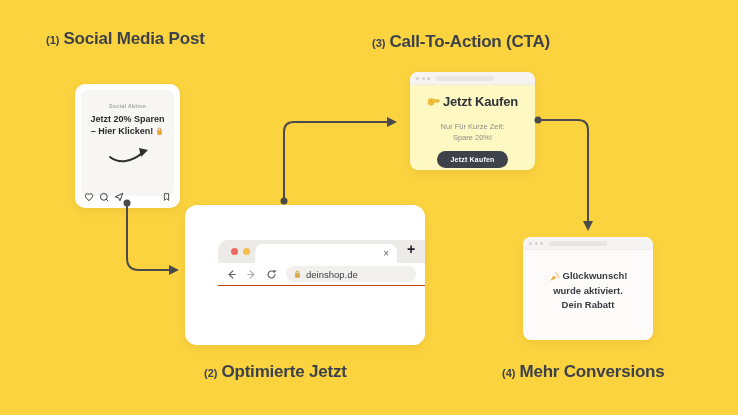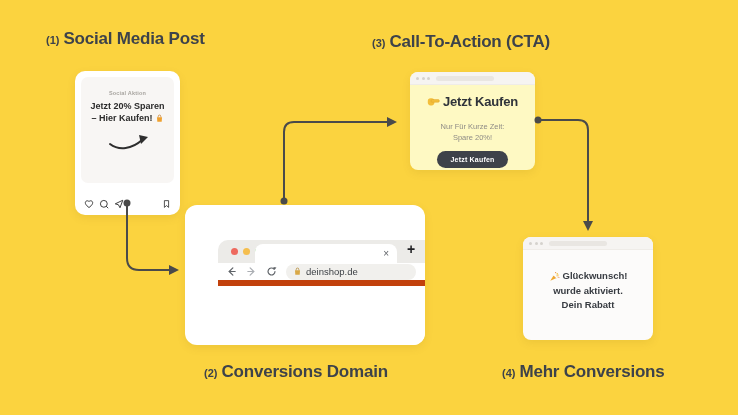--- a/index.html
+++ b/index.html
@@ -14,40 +14,40 @@
   .step-title .lbl { font-size:17px; font-weight:700; letter-spacing:-0.2px; }
   .t1 { left:46px; top:29px; }
   .t2 { left:204px; top:362px; }
   .t3 { left:372px; top:32px; }
   .t4 { left:502px; top:362px; }
 
   
   .card { position:absolute; background:#fff; box-shadow:0 3px 8px rgba(120,90,0,0.10); z-index:2; }
 
   
-  .social-card { left:75px; top:71px; width:105px; height:144px; border-radius:10px; }
+  .social-card { left:75px; top:84px; width:105px; height:124px; border-radius:10px; }
   .post-area { position:absolute; left:6px; right:6px; top:6px; height:106px; background:#F8F6F4; border-radius:7px; text-align:center; }
   .post-header { margin-top:13px; font-size:5.5px; font-weight:600; color:#A7A49F; letter-spacing:0.2px; }
   .post-text { margin-top:5px; font-size:9px; font-weight:700; color:#2B2B2B; line-height:1.3; }
   .post-text .row { display:flex; justify-content:center; align-items:center; gap:2px; }
   .swoosh { margin-top:8px; }
   .post-footer { position:absolute; bottom:0; left:0; right:0; height:23px; display:flex; align-items:center; padding:0 9px; gap:5px; }
   .post-footer .spacer { margin-left:auto; }
   .icon { display:inline-flex; align-items:center; justify-content:center; }
 
   
   .browser-card { left:185px; top:205px; width:240px; height:140px; border-radius:12px; overflow:hidden; }
   .bwindow { position:absolute; left:33px; top:35px; right:0; bottom:0; display:flex; flex-direction:column; }
   .tabstrip { position:relative; height:23px; background:#ECEBE8; border-top-left-radius:10px; flex:none; }
   .lights { position:absolute; left:13px; top:8px; display:flex; gap:5px; }
   .light { width:7px; height:7px; border-radius:50%; }
   .tab { position:absolute; left:37px; bottom:0; width:142px; height:19px; background:#fff; border-radius:8px 8px 0 0; display:flex; align-items:center; justify-content:flex-end; padding-right:8px; }
   .tab-close { font-size:10px; color:#5F6368; line-height:1; }
   .newtab-btn { position:absolute; left:189px; top:1px; font-size:14px; font-weight:600; color:#202124; }
-  .navbar { height:23px; background:#fff; display:flex; align-items:center; padding-left:8px; border-bottom:6px solid #c2410c; flex:none; }
+  .navbar { height:23px; background:#fff; display:flex; align-items:center; padding-left:8px; border-bottom:1px solid #c2410c; flex:none; }
   .nav-ic { margin-right:9px; display:inline-flex; }
   .urlpill { flex:1; margin-right:9px; height:16px; background:#F1F0ED; border-radius:8px; display:flex; align-items:center; padding:0 7px; gap:4px; }
   .url-text { font-size:9.5px; font-weight:500; color:#3B3F44; }
   .pagecontent { flex:1; background:#fff; }
 
   
   .minichrome { height:13px; display:flex; align-items:center; padding:0 6px; background:#F6F4F2; border-bottom:1px solid #EFECE8; border-radius:8px 8px 0 0; }
   .mdot { width:3px; height:3px; border-radius:50%; background:#D5D2CD; margin-right:2.5px; }
   .mbar { width:58px; height:5px; background:#E9E6E2; border-radius:3px; margin-left:3px; }
 
@@ -73,34 +73,34 @@
   <div class="step-title t1">
     <span class="num">(1)</span>
     <span class="lbl">Social Media Post</span>
   </div>
   <div class="step-title t3">
     <span class="num">(3)</span>
     <span class="lbl">Call-To-Action (CTA)</span>
   </div>
   <div class="step-title t2">
     <span class="num">(2)</span>
-    <span class="lbl">Conversions Domain</span>
+    <span class="lbl">Optimierte Jetzt</span>
   </div>
   <div class="step-title t4">
     <span class="num">(4)</span>
     <span class="lbl">Mehr Conversions</span>
   </div>
 
   <div class="card social-card">
     <div class="post-area">
       <div class="post-header">Social Aktion</div>
       <div class="post-text">
         <div>Jetzt 20% Sparen</div>
         <div class="row">
-          <span>– Hier Kaufen!</span>
+          <span>– Hier Klicken!</span>
           <span class="icon">
             <svg width="9" height="9" viewBox="0 0 12 12">
                 <path d="M2.6 4.2 H9.4 L8.9 10.4 H3.1 Z" fill="#EFA12F"></path>
                 <path d="M4.3 4.2 V3.1 a1.7 1.7 0 0 1 3.4 0 V4.2" fill="none" stroke="#C77F2A" stroke-width="1"></path>
               </svg>
           </span>
         </div>
       </div>
       <svg class="swoosh" width="46" height="20" viewBox="0 0 46 20">
         <path d="M5 12 C 14 19, 27 17, 37 8" fill="none" stroke="#2E2E2E" stroke-width="2" stroke-linecap="round"></path>

